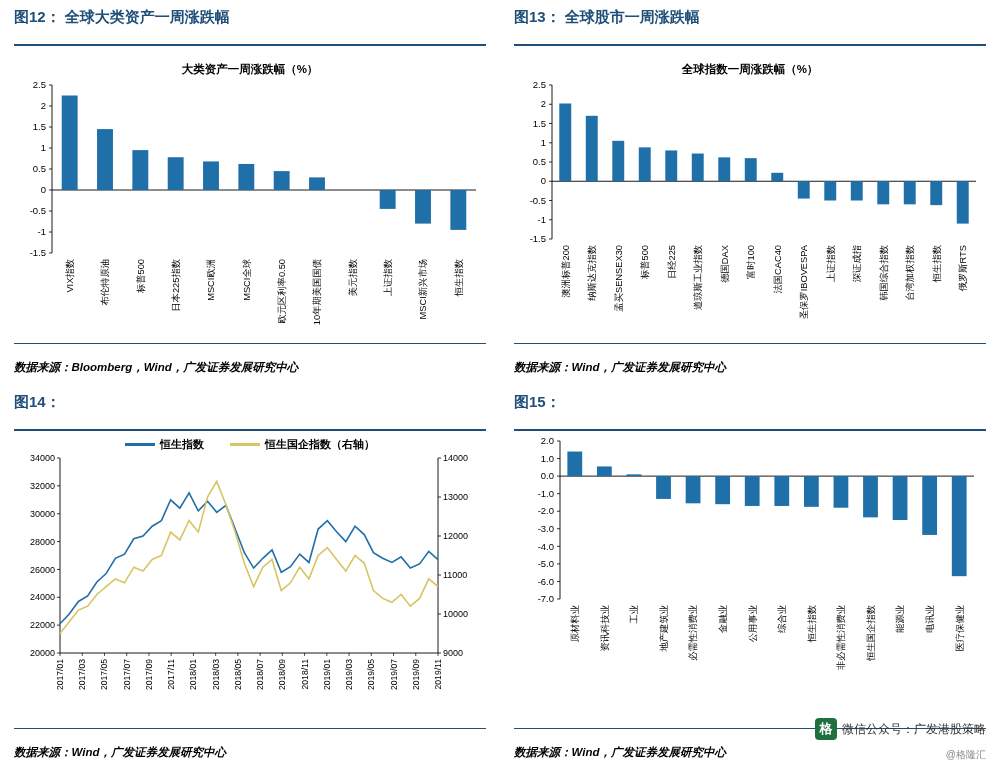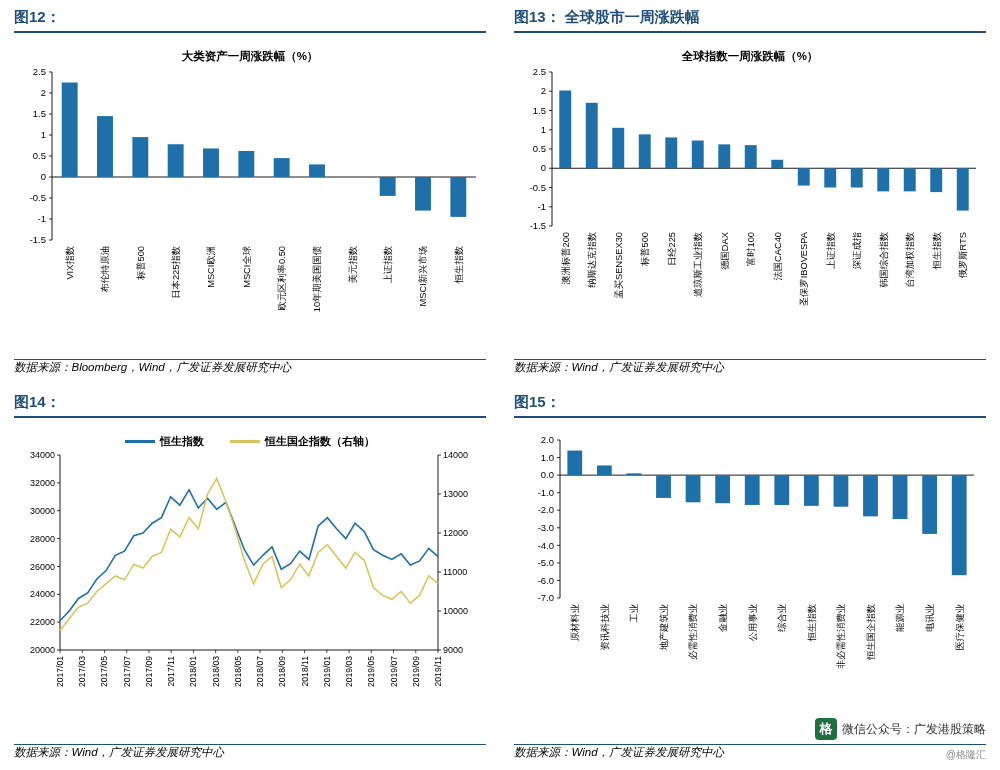--- a/index.html
+++ b/index.html
@@ -1,40 +1,41 @@
 <!DOCTYPE html>
 <html><head>
 <meta charset="utf-8">
 <style>
   html,body{margin:0;padding:0;}
   body{width:1000px;height:770px;background:#ffffff;font-family:"Liberation Sans",sans-serif;color:#000;position:relative;overflow:hidden;}
   .grid{display:grid;grid-template-columns:500px 500px;grid-template-rows:385px 385px;width:1000px;height:770px;}
   .panel{position:relative;box-sizing:border-box;padding:8px 14px 0 14px;}
-  .fig-title{display:flex;align-items:flex-start;gap:4px;border-bottom:2px solid #1f4e79;padding-bottom:4px;margin-bottom:16px;}
+  .fig-title{display:flex;align-items:flex-start;gap:4px;border-bottom:2px solid #1f4e79;padding-bottom:17px;margin-bottom:4px;}
   .fig-num{color:#1f4e79;font-weight:bold;font-size:15px;white-space:nowrap;}
   .fig-name{color:#1f4e79;font-weight:bold;font-size:15px;white-space:nowrap;}
   .chart-title{text-align:center;font-size:11.5px;font-weight:bold;margin:16px 0 2px 0;}
-  .source{position:absolute;left:14px;right:14px;bottom:10px;border-top:1.5px solid #1f4e79;padding-top:0;font-size:11.5px;font-style:italic;}
+  .source{position:absolute;left:14px;right:14px;bottom:10px;border-top:1.5px solid #1f4e79;padding-top:16px;font-size:11.5px;font-style:italic;font-weight:bold;}
   .plot{position:relative;}
   svg{display:block;}
   .wm{position:absolute;right:14px;bottom:30px;display:flex;align-items:center;gap:5px;font-size:12px;color:#333;}
   .wm-logo{width:22px;height:22px;border-radius:4px;background:#1f6f3f;color:#fff;font-size:13px;display:flex;align-items:center;justify-content:center;font-weight:bold;}
   .wm-tag{position:absolute;right:14px;bottom:8px;font-size:10px;color:#888;margin-left:44px;}
   .legend{display:flex;justify-content:center;gap:26px;font-size:11px;font-weight:bold;align-items:center;margin-top:6px;}
   .legend-item{display:flex;align-items:center;gap:5px;}
   .legend-line{width:30px;height:3px;display:inline-block;}
 </style>
 </head>
 <body>
 
 <div class="grid">
 
   <div class="panel">
     <div class="fig-title">
       <span class="fig-num">图12：</span>
+      <span class="fig-name">全球大类资产一周涨跌幅</span>
     </div>
     <div class="chart-title">大类资产一周涨跌幅（%）</div>
     <div class="plot">
       <svg id="svg0" width="470" height="270" viewBox="0 0 470 270">
           <line x1="35" y1="174" x2="38" y2="174" stroke="#000" stroke-width="0.8"></line>
           <text x="32" y="177.2" text-anchor="end" font-size="9.5" font-family="&quot;Liberation Sans&quot;,sans-serif">-1.5</text>
           <line x1="35" y1="153" x2="38" y2="153" stroke="#000" stroke-width="0.8"></line>
           <text x="32" y="156.2" text-anchor="end" font-size="9.5" font-family="&quot;Liberation Sans&quot;,sans-serif">-1</text>
           <line x1="35" y1="132" x2="38" y2="132" stroke="#000" stroke-width="0.8"></line>
           <text x="32" y="135.2" text-anchor="end" font-size="9.5" font-family="&quot;Liberation Sans&quot;,sans-serif">-0.5</text>

